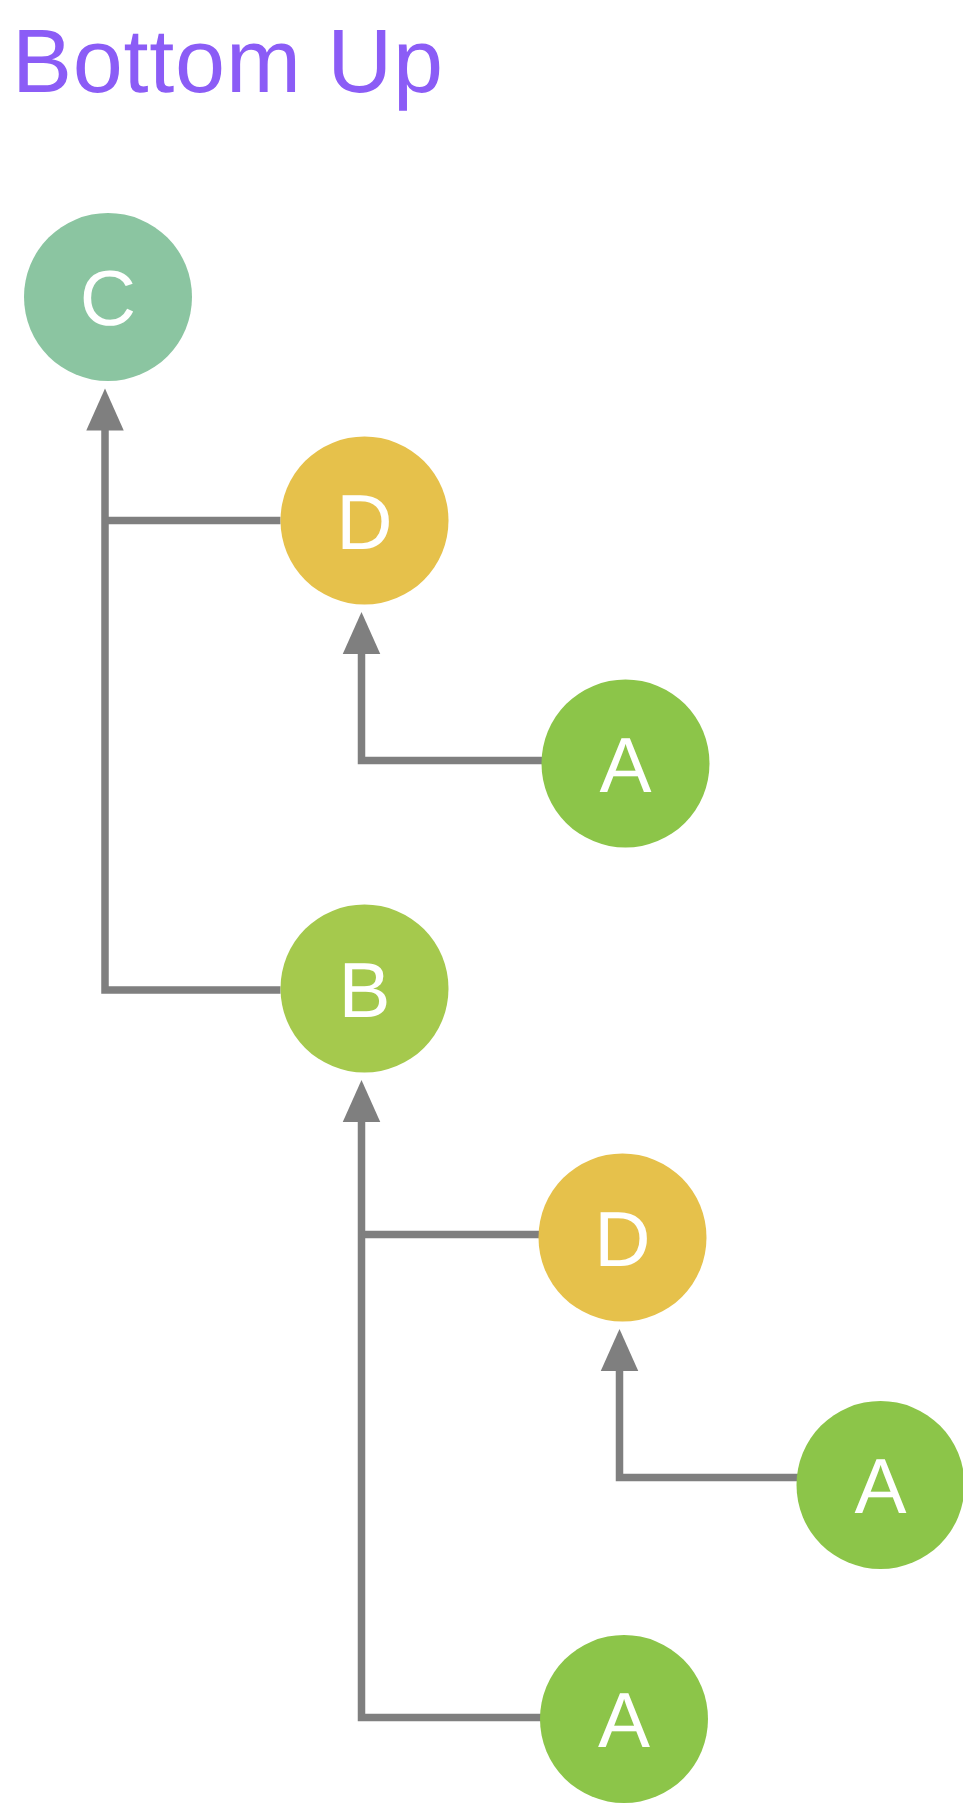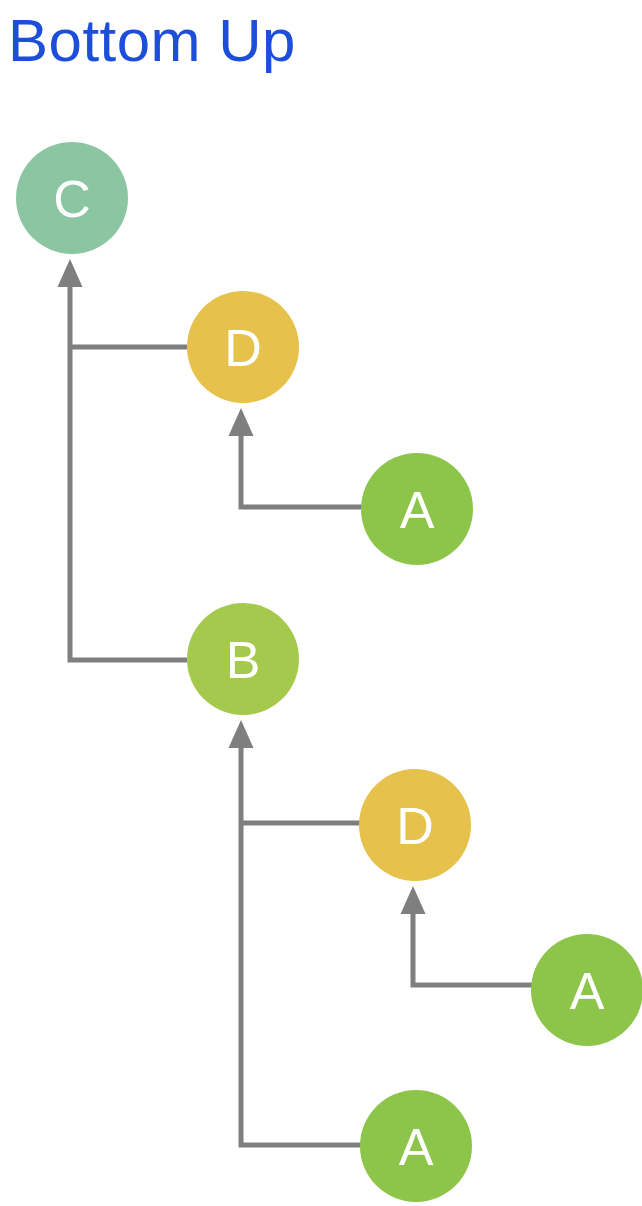--- a/index.html
+++ b/index.html
@@ -76,14 +76,14 @@
       </g>
       <g>
         <circle cx="587" cy="990" r="56" fill="#8cc549"></circle>
         <text x="587" y="990" dy="0.36em" class="node-label" fill="#ffffff">A</text>
       </g>
       <g>
         <circle cx="416" cy="1146" r="56" fill="#8cc549"></circle>
         <text x="416" y="1146" dy="0.36em" class="node-label" fill="#ffffff">A</text>
       </g>
     </svg>
-  <h1 id="title" style="color: #1d4ed8;">Bottom Up</h1>
+  <h1 id="title" style="color: #8b5cf6;">Bottom Up</h1>
 </div>
 
 </body></html>

